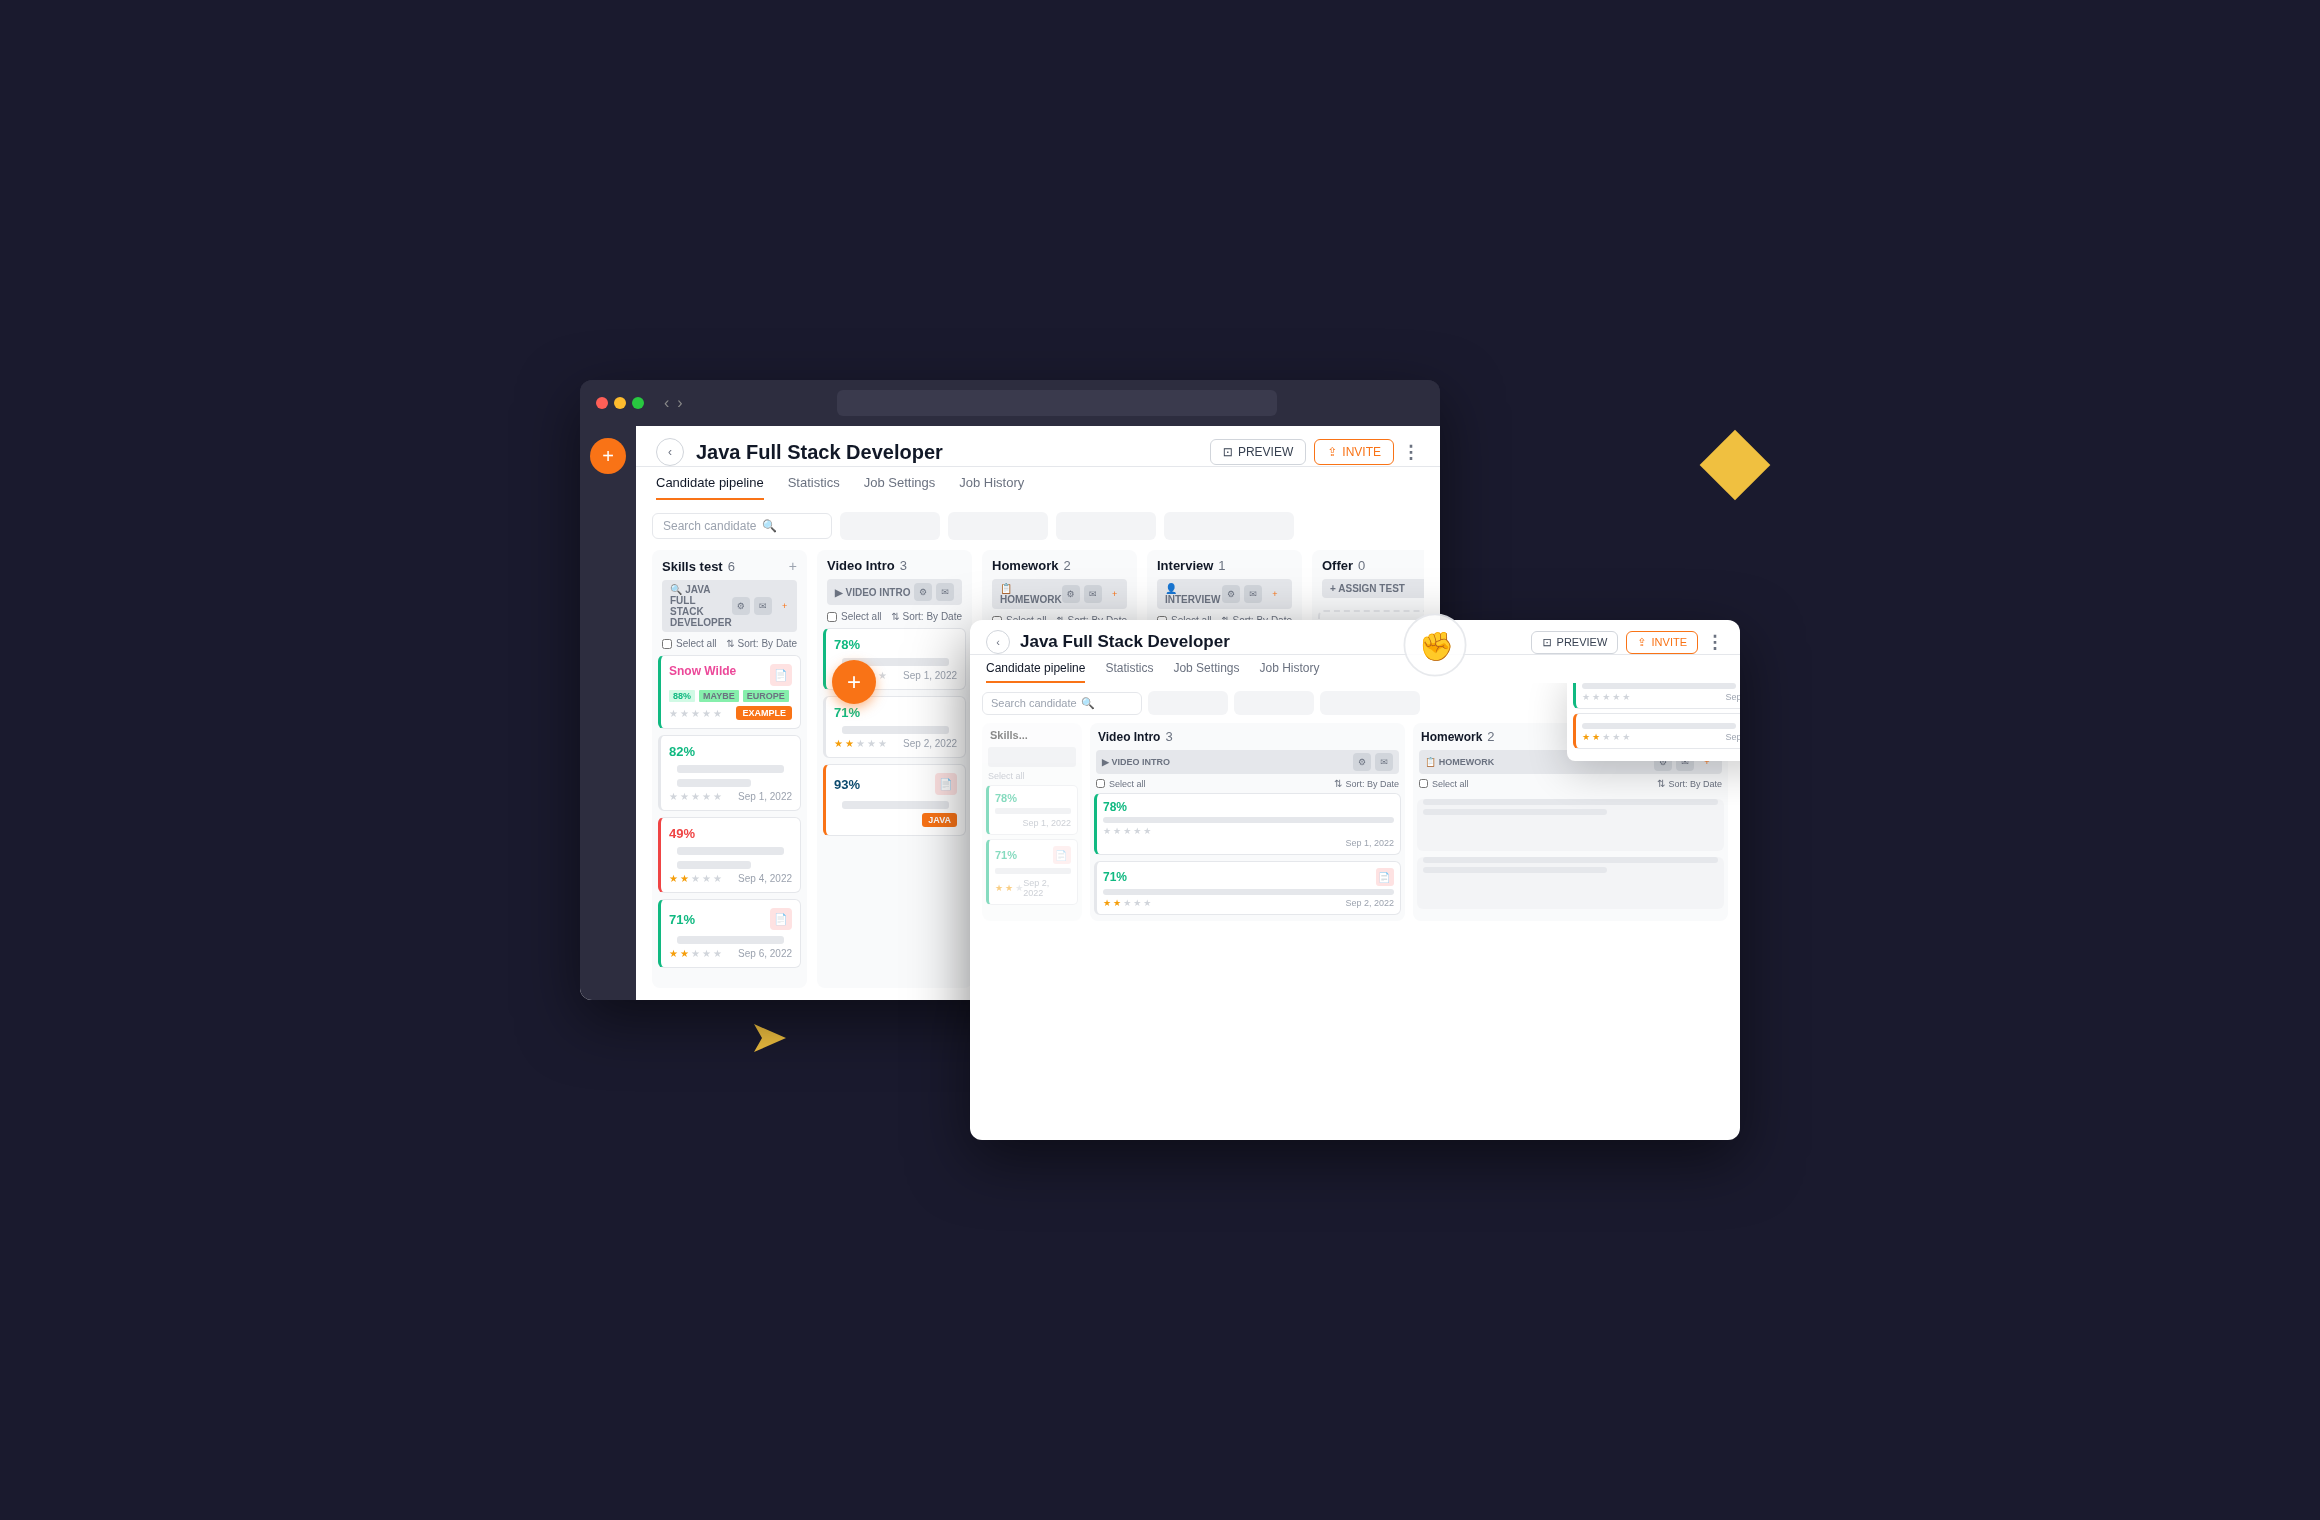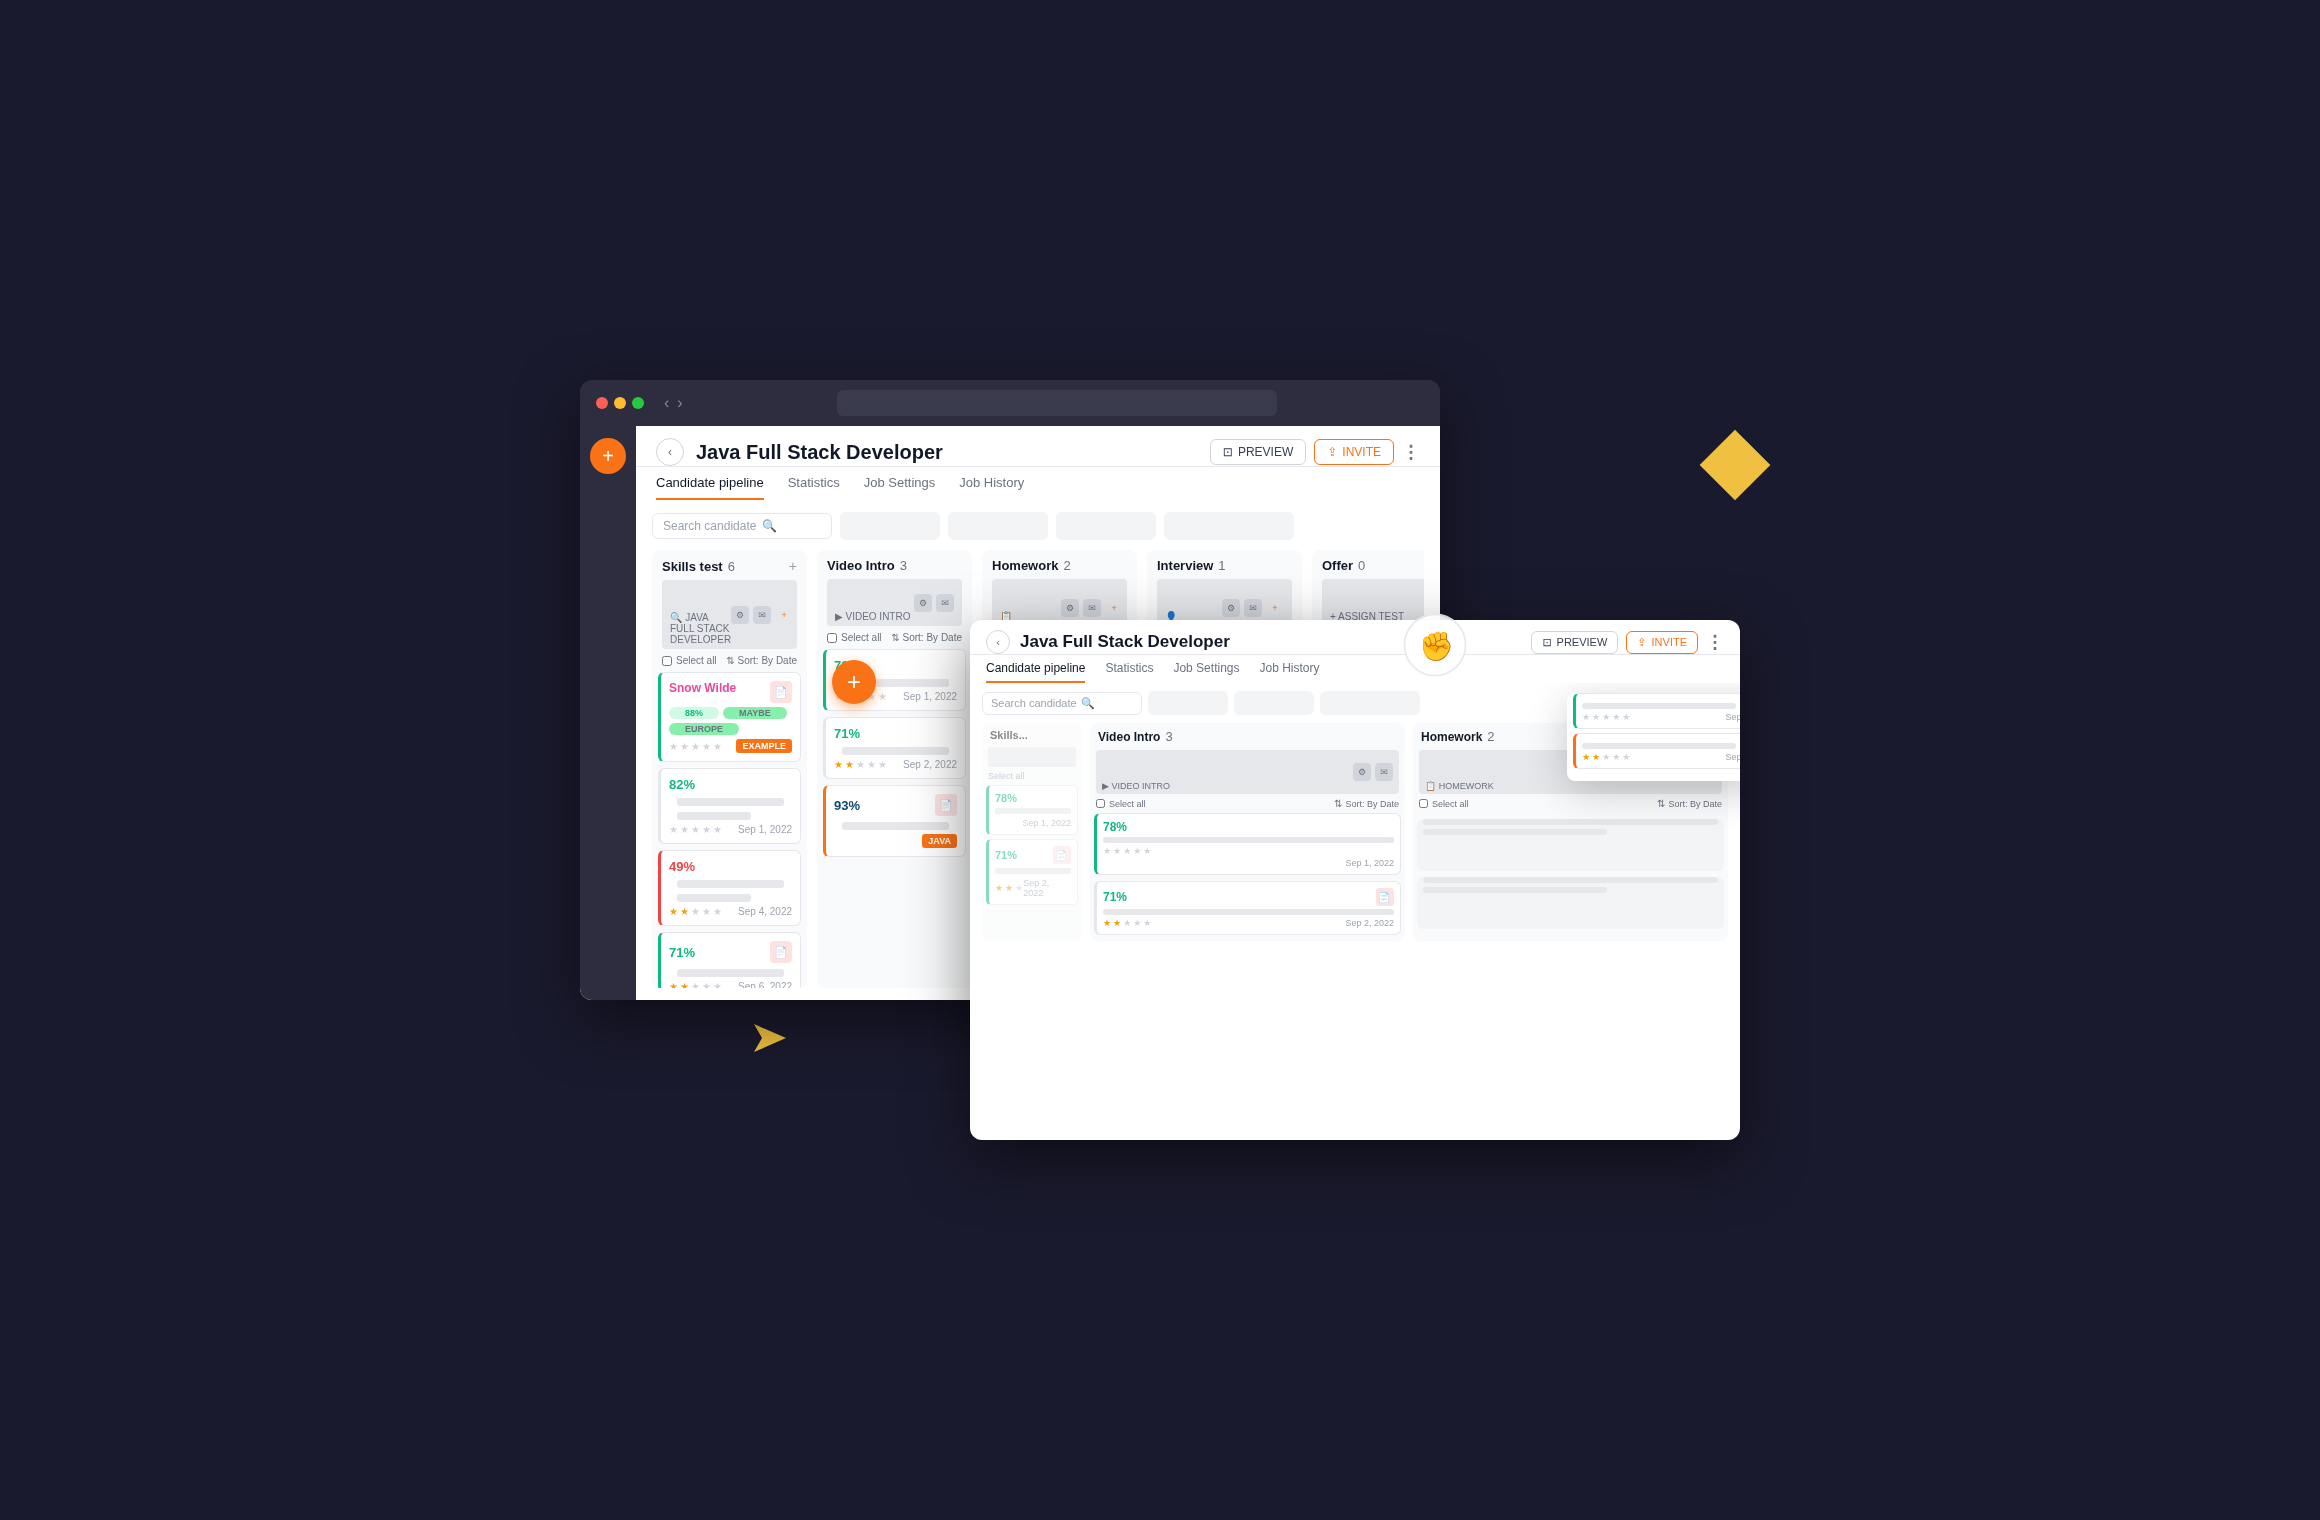--- a/index.html
+++ b/index.html
@@ -360,23 +360,22 @@
       border-radius: 4px;
       padding: 4px 8px;
       display: flex;
       align-items: center;
       justify-content: space-between;
     }
 
     .stage-label {
       font-size: 10px;
       color: #6b7280;
-      font-weight: 400;
+      font-weight: 700;
       text-transform: uppercase;
-      margin-top: 28px;
     }
 
     .stage-icons {
       display: flex;
       gap: 4px;
     }
 
     .stage-icon {
       width: 18px;
       height: 18px;
@@ -463,22 +462,22 @@
       gap: 4px;
       margin-bottom: 4px;
       flex-wrap: wrap;
     }
 
     .tag {
       font-size: 9px;
       font-weight: 600;
       color: #10b981;
       background: #d1fae5;
-      padding: 1px 16px;
-      border-radius: 6px;
+      padding: 1px 4px;
+      border-radius: 1px;
     }
 
     .tag-gray {
       color: #6b7280;
       background: #86efac;
     }
 
     .tag-example {
       background: #f97316;
       color: white;

